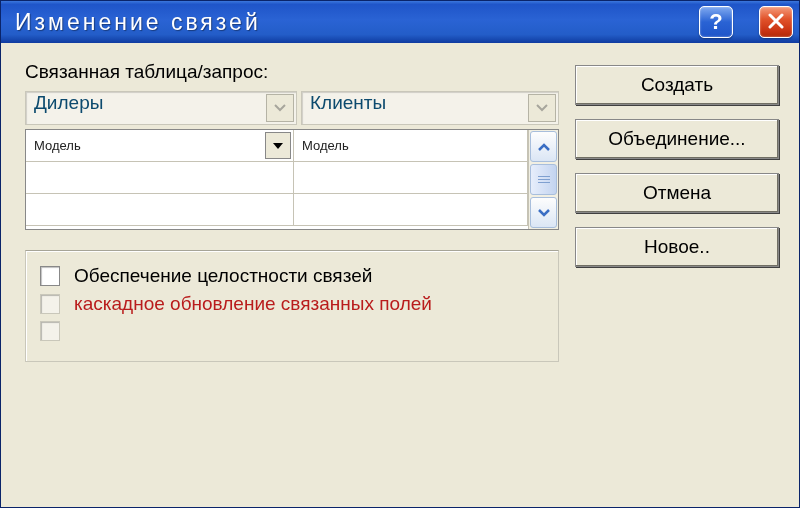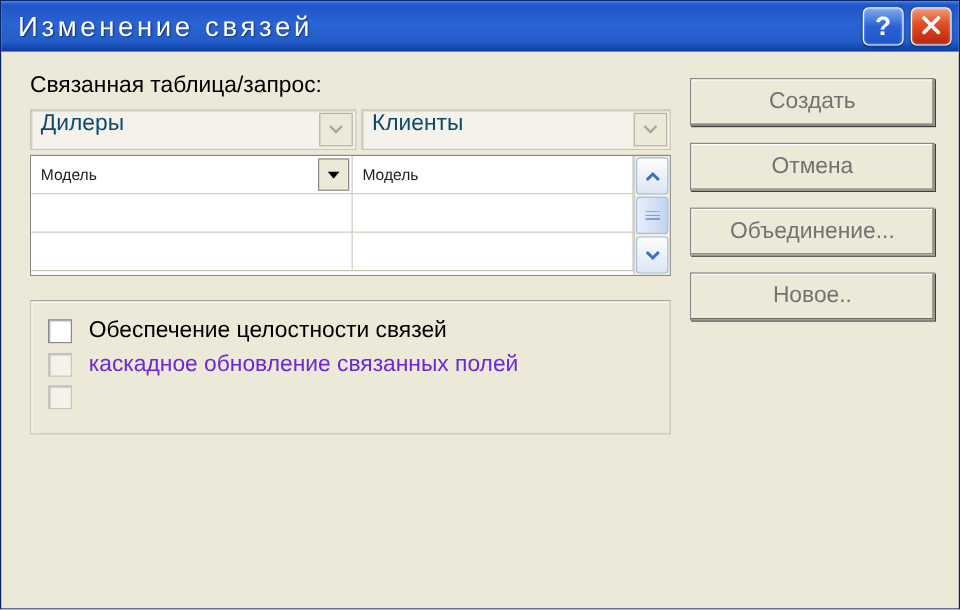--- a/index.html
+++ b/index.html
@@ -16,20 +16,21 @@
     background: #ece9d8;
     display: flex; flex-direction: column;
   }
   
   .titlebar {
     height: 42px;
     background: linear-gradient(to bottom, #3b77dd 0%, #1f55c9 8%, #2a63d4 45%, #235dc8 80%, #0f3ba0 100%);
     display: flex; align-items: center;
     padding: 0 6px 0 14px;
     color: #fff;
+    gap: 20px;
   }
   .titlebar .title {
     flex: 1;
     font-size: 23px;
     letter-spacing: 3px;
     text-shadow: 1px 1px 1px rgba(0,0,0,0.4);
     font-weight: normal;
   }
   .tb-btn {
     width: 34px; height: 32px;
@@ -147,21 +148,21 @@
     margin-top: 20px;
     padding: 8px 14px 14px 14px;
     position: relative;
     box-shadow: inset 1px 1px 0 #fff;
   }
   .check-row {
     display: flex; align-items: center;
     margin: 6px 0;
     font-size: 19px;
   }
-  .check-row.disabled { color: #6d28d9; }
+  .check-row.disabled { color: #b91c1c; }
   .check {
     width: 20px; height: 20px;
     border: 1px solid #888;
     background: #fff;
     box-shadow: inset 1px 1px 1px rgba(0,0,0,0.25);
     margin-right: 14px;
     flex-shrink: 0;
   }
   .check.disabled {
     background: #f4f2ea;
@@ -183,21 +184,21 @@
   }
 
   
   .btn {
     height: 40px;
     background: #ece9d8;
     border: 1px solid #888;
     box-shadow: inset -1px -1px 0 #716f64, inset 1px 1px 0 #fff, 1px 1px 0 #404040;
     display: flex; align-items: center; justify-content: center;
     font-size: 19px;
-    color: #737373;
+    color: #000000;
   }
 </style>
 </head>
 <body>
 
 <div class="window">
 
   <div class="titlebar">
     <div class="title">Изменение связей</div>
     <div class="tb-btn tb-help">
@@ -293,23 +294,23 @@
       </div>
 
 
     </div>
 
     <div class="right-col">
       <div class="btn">
         <span>Создать</span>
       </div>
       <div class="btn">
+        <span>Объединение...</span>
+      </div>
+      <div class="btn">
         <span>Отмена</span>
-      </div>
-      <div class="btn">
-        <span>Объединение...</span>
       </div>
       <div class="btn">
         <span>Новое..</span>
       </div>
     </div>
   </div>
 </div>
 
 </body></html>

